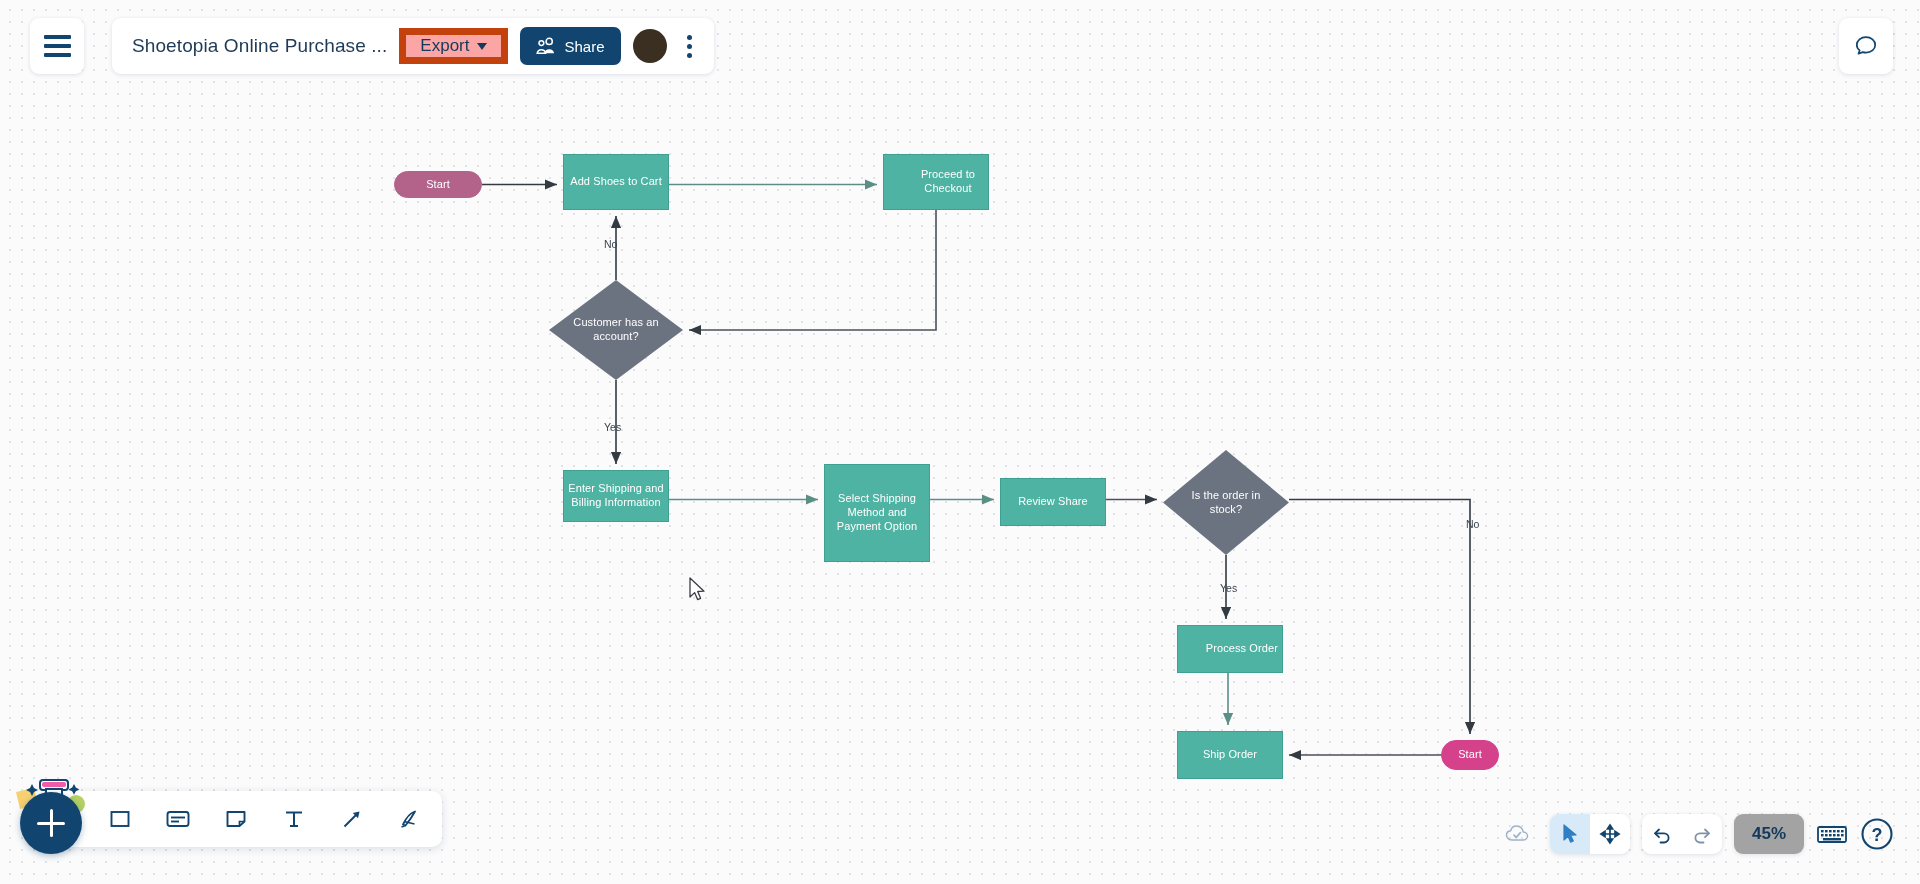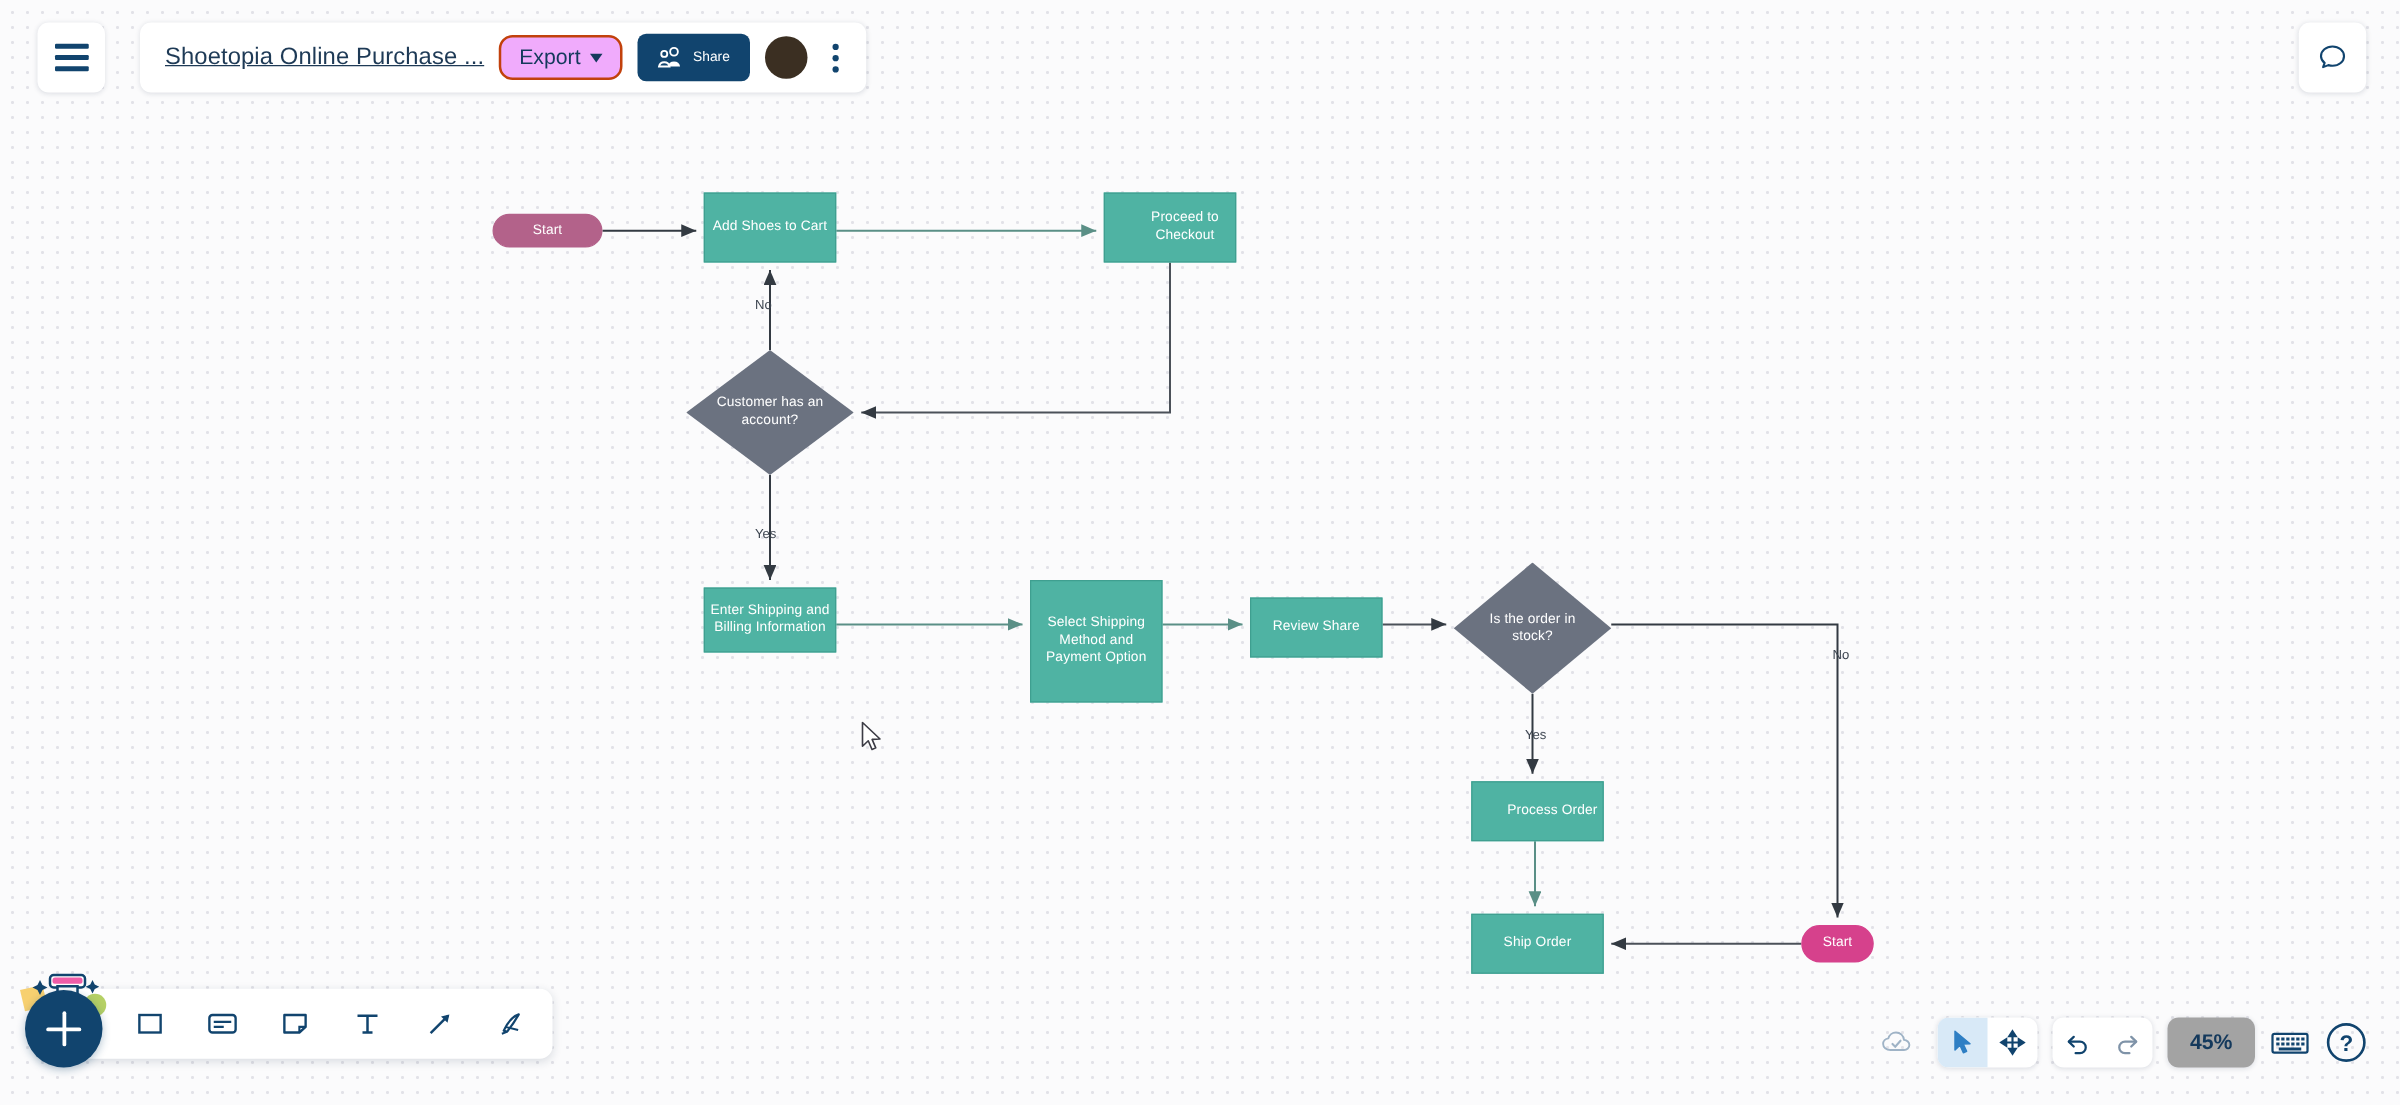--- a/index.html
+++ b/index.html
@@ -35,37 +35,36 @@
     height: 56px;
     background: #ffffff; border-radius: 9px;
     box-shadow: 0 1px 4px rgba(20,40,70,.13);
     display: flex; align-items: center;
     padding: 0 14px 0 20px;
     gap: 12px;
   }
   .doc-title {
     font-size: 19px; color: #1e3a56; white-space: nowrap;
     letter-spacing: .1px;
-    text-decoration: underline;
   }
   .export-btn {
-    border: 2px solid #c2410c; border-radius: 11px;
+    border: 7px solid #c2410c; border-radius: 0;
     height: 36px; padding: 0 14px;
-    background: #f0abfc; color: #14395c; font-size: 17px;
+    background: #fca5a5; color: #14395c; font-size: 17px;
     display: flex; align-items: center; gap: 8px;
     cursor: pointer; white-space: nowrap;
     font-family: "Liberation Sans", sans-serif;
   }
   .caret-down {
     width: 0; height: 0; border-left: 5.5px solid transparent;
     border-right: 5.5px solid transparent; border-top: 7px solid #14395c;
   }
   .share-btn {
     background: #11446e; color: #fff; border: none; border-radius: 7px;
-    height: 38px; padding: 0 16px; font-size: 11px;
+    height: 38px; padding: 0 16px; font-size: 15px;
     display: flex; align-items: center; gap: 8px; cursor: pointer;
     font-family: "Liberation Sans", sans-serif;
   }
   .avatar {
     width: 34px; height: 34px; border-radius: 50%;
     background:
       radial-gradient(circle at 35% 30%, #6b5a46 0 18%, transparent 19%),
       radial-gradient(circle at 62% 55%, #5a4a38 0 22%, transparent 23%),
       radial-gradient(circle at 45% 78%, #petite 0 0, transparent 0),
       linear-gradient(145deg,#4a3b2c 0%,#2f2519 45%,#534030 100%);

